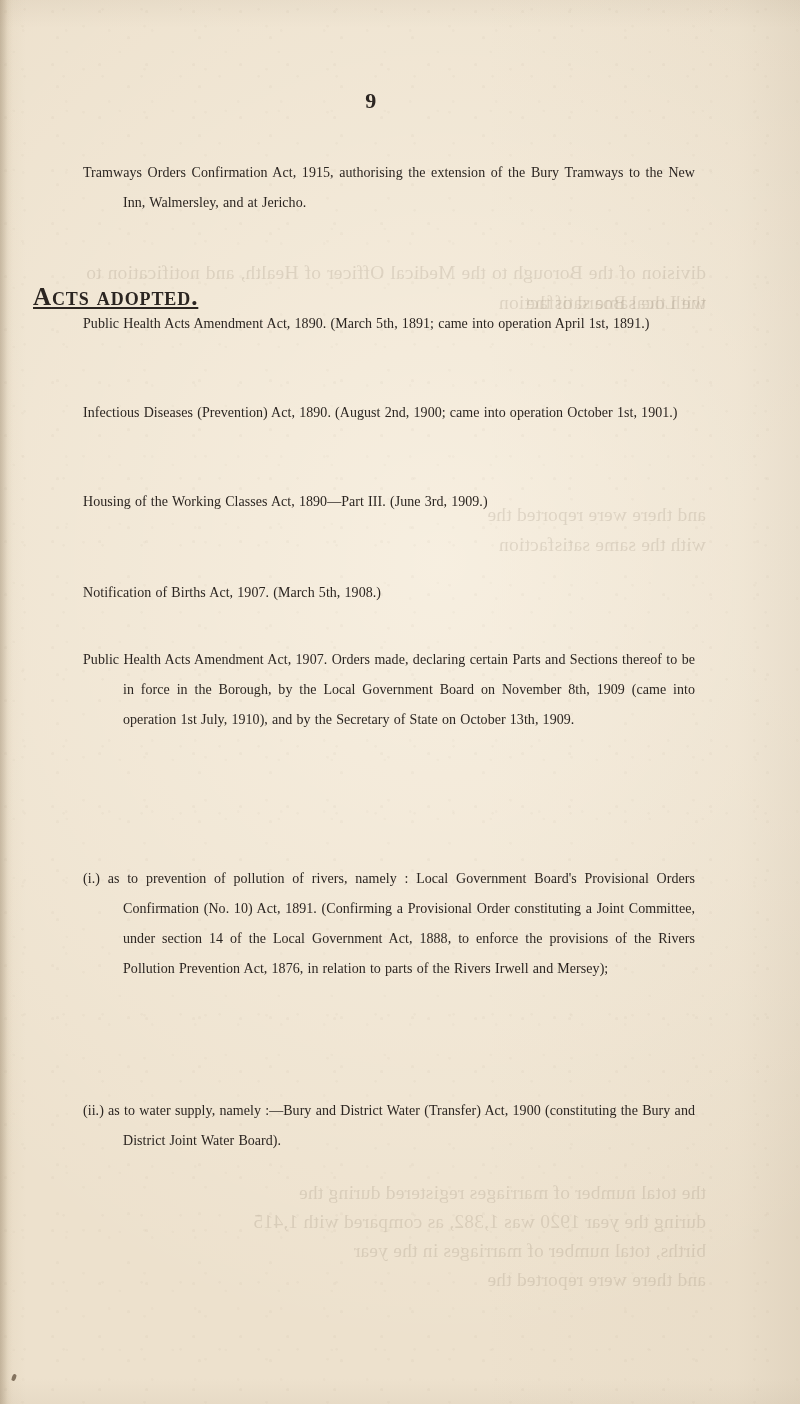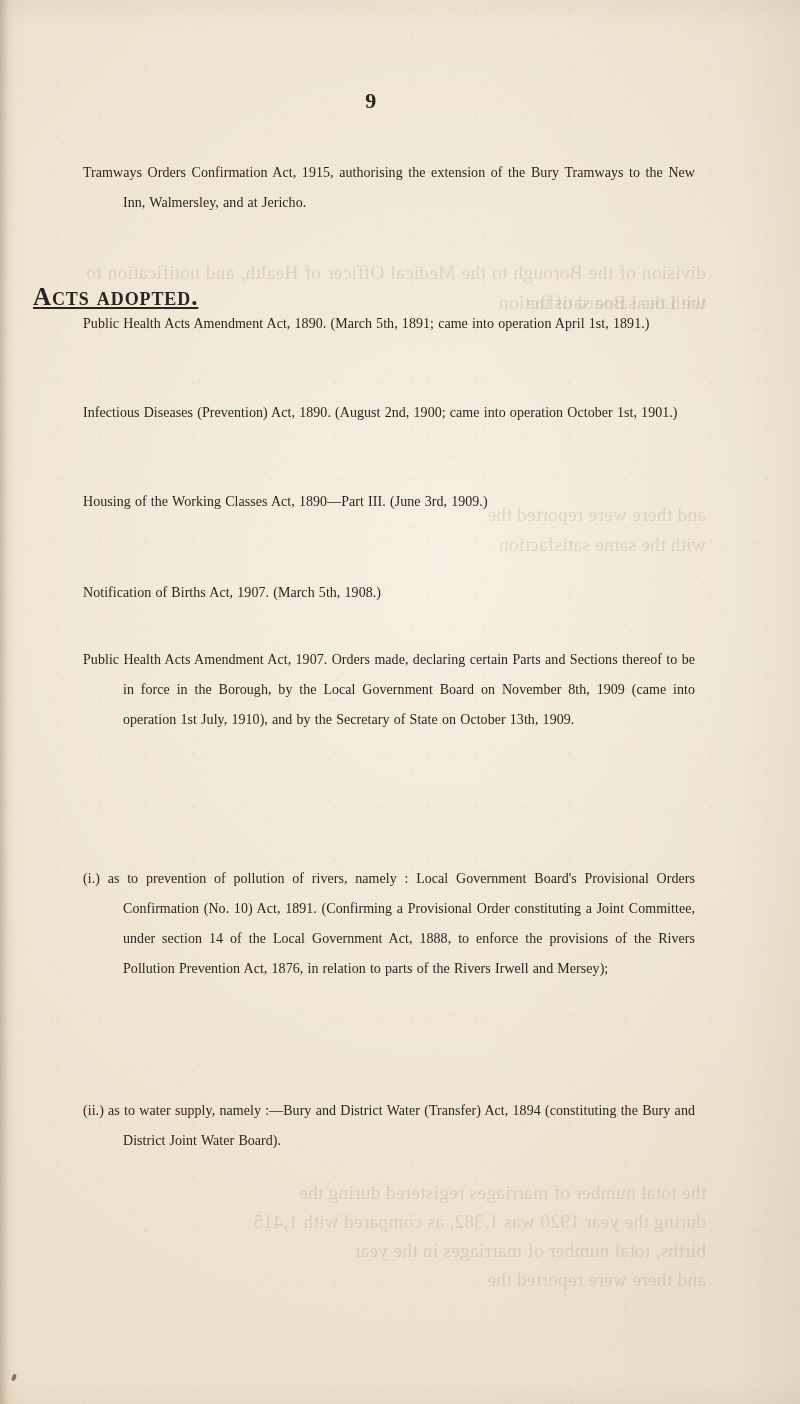--- a/index.html
+++ b/index.html
@@ -167,16 +167,16 @@
   <div class="body-block" style="top:645px;">
     <p class="para">Public Health Acts Amendment Act, 1907.    Orders made, declaring certain Parts and Sections thereof to be in force in the Borough, by the Local Government Board on November 8th, 1909 (came into operation 1st July, 1910), and by the Secretary of State on October 13th, 1909.</p>
   </div>
 
 
   <div class="body-block" style="top:864px;">
     <p class="para">(i.) as to prevention of pollution of rivers, namely : Local Government Board's Provisional Orders Confirmation (No. 10) Act, 1891. (Confirming a Provisional Order constituting a Joint Committee, under section 14 of the Local Government Act, 1888, to enforce the provisions of the Rivers Pollution Prevention Act, 1876, in relation to parts of the Rivers Irwell and Mersey);</p>
   </div>
 
   <div class="body-block" style="top:1096px;">
-    <p class="para">(ii.) as to water supply, namely :—Bury and District Water (Transfer) Act, 1894 (constituting the Bury and District Joint Water Board).</p>
+    <p class="para">(ii.) as to water supply, namely :—Bury and District Water (Transfer) Act, 1900 (constituting the Bury and District Joint Water Board).</p>
   </div>
 
 </div>
 
 </body></html>

